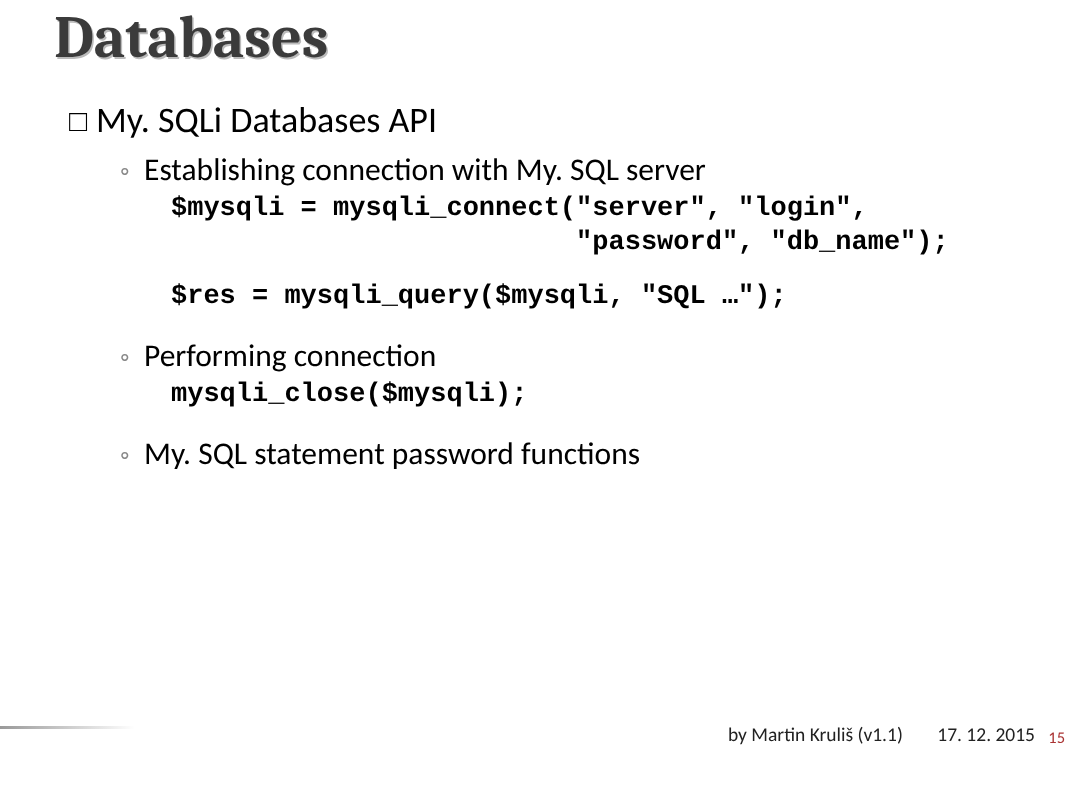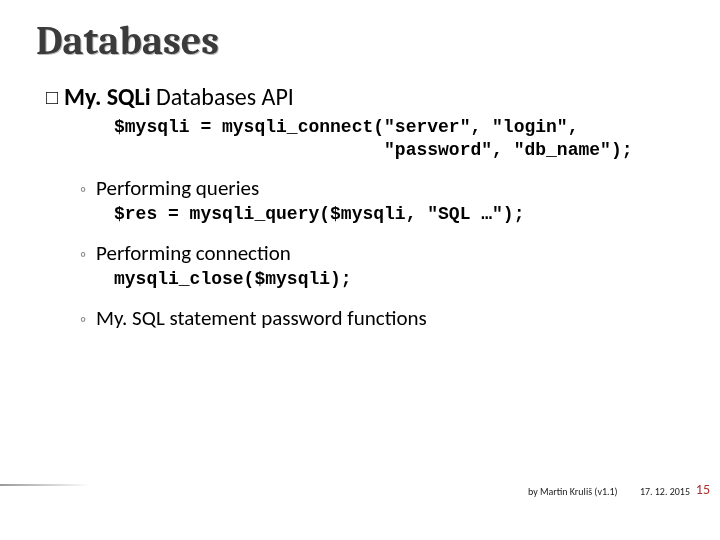--- a/index.html
+++ b/index.html
@@ -8,21 +8,21 @@
     width: 720px;
     height: 540px;
     background: #fff;
     font-family: Calibri, "Segoe UI", Arial, sans-serif;
     color: #000;
     position: relative;
     overflow: hidden;
   }
   .slide {
     box-sizing: border-box;
-    padding: 18px 36px 0 36px;
+    padding: 2px 36px 0 36px;
     width: 720px;
     height: 516px;
     position: relative;
   }
   .title {
     font-family: Cambria, Georgia, "Times New Roman", serif;
     font-weight: bold;
     font-size: 40px;
     color: #3b3b3b;
     margin: 0 0 18px 0;
@@ -34,21 +34,21 @@
     line-height: 1.25;
   }
   .lvl1 .marker {
     font-family: Cambria, Georgia, serif;
     display: inline-block;
     width: 18px;
     font-size: 20px;
     vertical-align: 1px;
   }
   .lvl1 .bold {
-    font-weight: 700;
+    font-weight: 400;
   }
   .lvl2 {
     font-size: 21px;
     margin: 2px 0 2px 44px;
     line-height: 1.25;
   }
   .lvl2 .marker {
     display: inline-block;
     width: 16px;
     color: #888;
@@ -59,31 +59,31 @@
     font-weight: bold;
     font-size: 18px;
     white-space: pre;
     margin: 2px 0 14px 78px;
     line-height: 1.25;
   }
   .footer {
     position: absolute;
     bottom: 18px;
     right: 30px;
-    font-size: 10px;
+    font-size: 13px;
     color: #222;
   }
   .footer .by {
     margin-right: 20px;
   }
   .pagenum {
     position: absolute;
     bottom: 18px;
     right: 10px;
-    font-size: 14px;
+    font-size: 11px;
     color: #a33;
     text-align: center;
   }
   .accent2 {
     position: absolute;
     left: 0;
     bottom: 30px;
     width: 90px;
     height: 2px;
     background: linear-gradient(to right, rgba(0,0,0,0.4), rgba(0,0,0,0));
@@ -92,26 +92,26 @@
 </head>
 <body>
 
 <div class="slide">
   <h1 class="title">Databases</h1>
 
   <div class="lvl1">
     <span class="marker">□</span><span class="bold">My. SQLi</span><span> Databases API</span>
   </div>
 
+  <div class="lvl2">
+    <span class="marker">◦</span><span>Establishing connection with My. SQL server</span>
+  </div>
   <div class="code">$mysqli = mysqli_connect("server", "login",
                          "password", "db_name");</div>
 
-  <div class="lvl2">
-    <span class="marker">◦</span><span>Performing queries</span>
-  </div>
   <div class="code">$res = mysqli_query($mysqli, "SQL …");</div>
 
   <div class="lvl2">
     <span class="marker">◦</span><span>Performing connection</span>
   </div>
   <div class="code">mysqli_close($mysqli);</div>
 
   <div class="lvl2">
     <span class="marker">◦</span><span>My. SQL statement password functions</span>
   </div>

